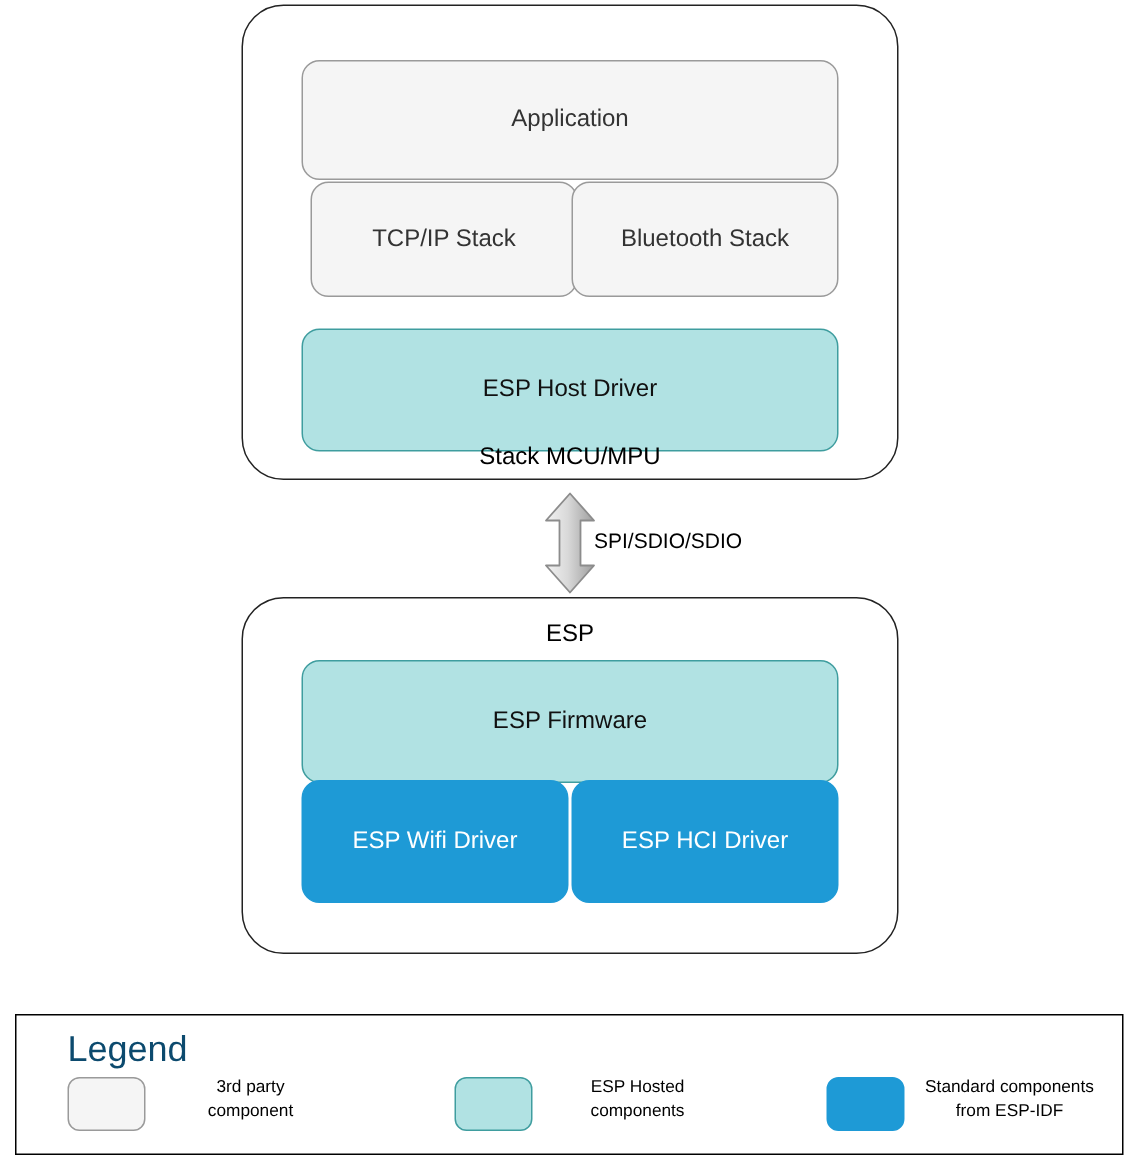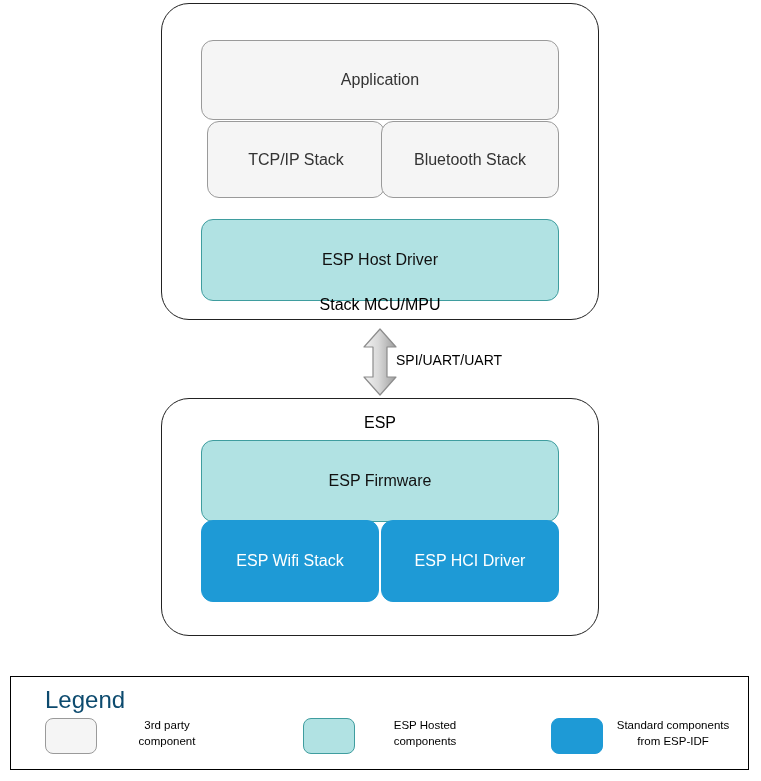--- a/index.html
+++ b/index.html
@@ -130,35 +130,35 @@
         <linearGradient id="agrad" x1="0" y1="0" x2="1" y2="0">
           <stop offset="0%" stop-color="#f2f2f2"></stop>
           <stop offset="45%" stop-color="#d9d9d9"></stop>
           <stop offset="100%" stop-color="#9e9e9e"></stop>
         </linearGradient>
       </defs>
       <polygon points="18,1 34,19 25,19 25,49 34,49 18,67 2,49 11,49 11,19 2,19" fill="url(#agrad)" stroke="#8c8c8c" stroke-width="1.2" stroke-linejoin="round"></polygon>
     </svg>
   </div>
   <div class="arrow-label">
-    <span>SPI/UART/UART</span>
+    <span>SPI/SDIO/SDIO</span>
   </div>
 
   <div class="box container" style="left:161px;top:398px;width:438px;height:238px;"></div>
 
   <div class="plain-label" style="left:161px;top:414px;width:438px;">
     <span>ESP</span>
   </div>
 
   <div class="box teal" style="left:201px;top:440px;width:358px;height:82px;">
     <span>ESP Firmware</span>
   </div>
 
   <div class="box blue" style="left:201px;top:520px;width:178px;height:82px;">
-    <span>ESP Wifi Stack</span>
+    <span>ESP Wifi Driver</span>
   </div>
 
   <div class="box blue" style="left:381px;top:520px;width:178px;height:82px;">
     <span>ESP HCI Driver</span>
   </div>
 
   <div class="legend">
     <div class="legend-title">
       <span>Legend</span>
     </div>

